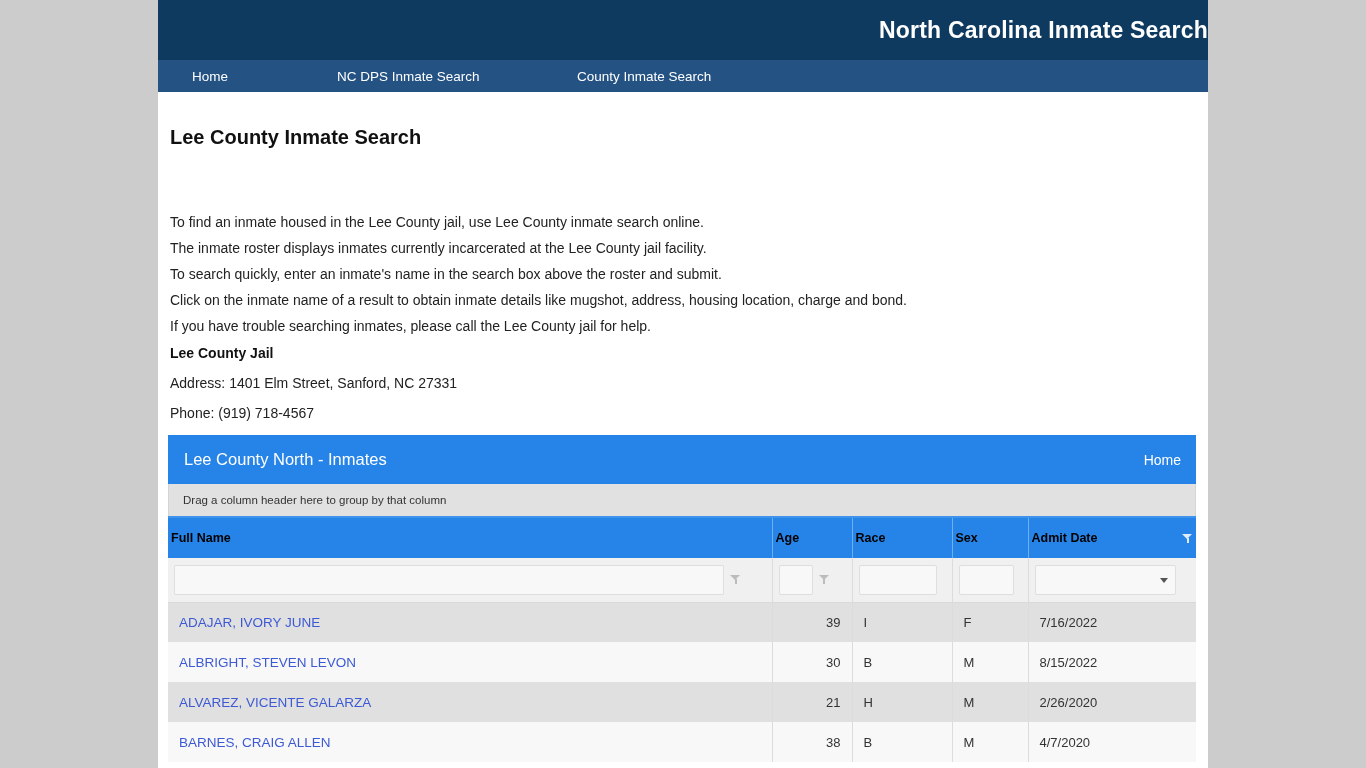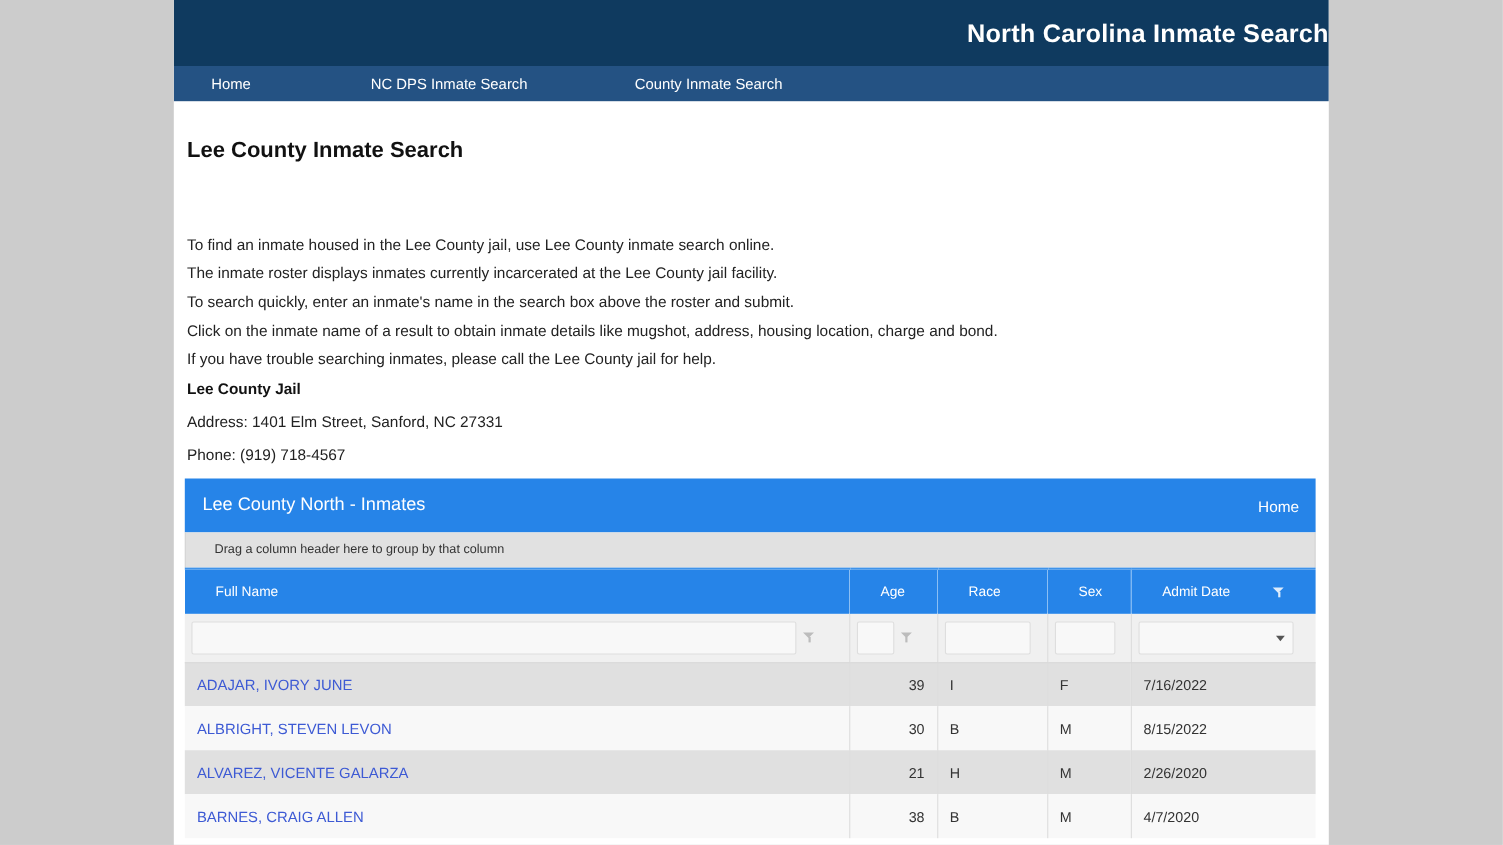--- a/index.html
+++ b/index.html
@@ -111,40 +111,40 @@
     text-decoration: none;
     cursor: pointer;
   }
   .group-panel {
     height: 32px;
     background: #e1e1e1;
     border-left: 1px solid #d5d5d5;
     border-right: 1px solid #d5d5d5;
     display: flex;
     align-items: center;
-    padding-left: 26px;
+    padding-left: 14px;
   }
   .group-panel-text {
     font-size: 11.5px;
     color: #333333;
   }
 
   table.grid {
     width: 1028px;
     border-collapse: collapse;
     table-layout: fixed;
   }
   table.grid thead th {
     background: #2684e8;
-    color: #ffffff;
+    color: #000000;
     font-size: 12.5px;
-    font-weight: normal;
+    font-weight: bold;
     text-align: left;
     height: 41px;
-    padding: 0 28px;
+    padding: 0 3px;
     border-right: 1px solid #6fb0f2;
     border-top: 2px solid #3f93ea;
     position: relative;
   }
   table.grid thead th:last-child { border-right: none; }
   .th-inner { display: flex; align-items: center; justify-content: space-between; }
   .funnel {
     display: inline-block;
     width: 11px; height: 11px;
     position: relative;

